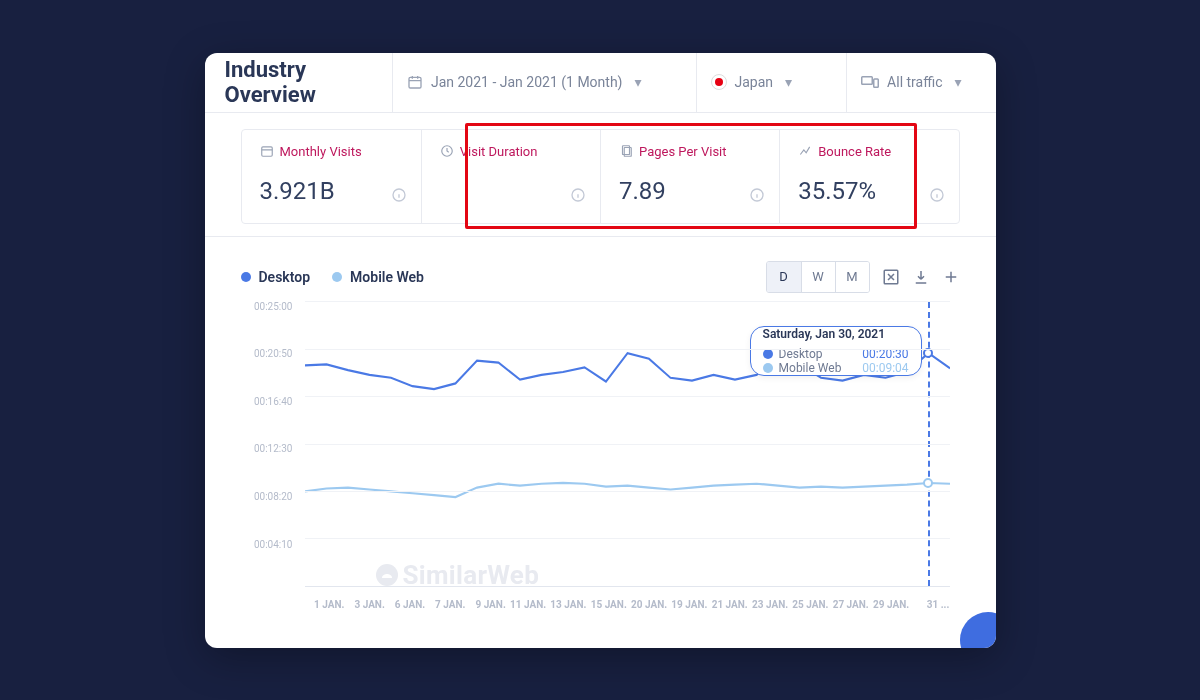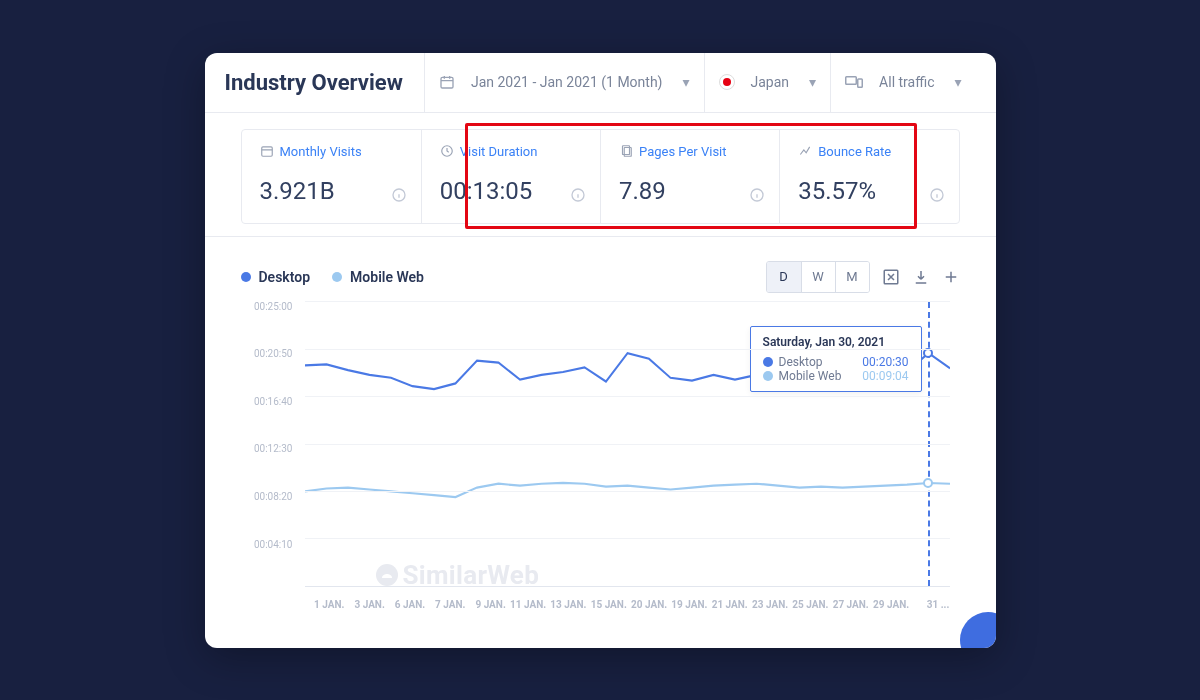--- a/index.html
+++ b/index.html
@@ -37,27 +37,28 @@
       flex: 1;
     }
     .filter-group {
       display: flex;
       align-items: center;
       gap: 0;
     }
     .filter {
       display: flex;
       align-items: center;
-      gap: 16px;
+      gap: 8px;
       padding: 0 14px;
       height: 60px;
       border-left: 1px solid #e8eaf0;
       font-size: 14px;
       color: #7a8499;
       cursor: pointer;
+      margin-left: 40px;
     }
     .filter .caret { margin-left: 4px; color: #9aa3b5; }
     .jp-flag {
       width: 16px; height: 16px; border-radius: 50%;
       background: #fff; border: 1px solid #ddd; position: relative;
       display: inline-block;
     }
     .jp-flag::after {
       content: ""; position: absolute; top: 50%; left: 50%;
       width: 8px; height: 8px; border-radius: 50%;
@@ -76,21 +77,21 @@
       border: 1px solid #e8eaf0;
       border-radius: 4px;
     }
     .kpi {
       padding: 14px 18px 18px 18px;
       position: relative;
     }
     .kpi + .kpi { border-left: 1px solid #e8eaf0; }
     .kpi-label {
       display: flex; align-items: center; gap: 6px;
-      color: #3b82f6; font-size: 13px; margin-bottom: 18px;
+      color: #be185d; font-size: 13px; margin-bottom: 18px;
     }
     .kpi-value {
       font-size: 24px; color: #324060; font-weight: 400;
     }
     .info-dot {
       position: absolute; right: 14px; bottom: 20px;
       width: 16px; height: 16px; color: #c3c9d6;
     }
     .highlight-box {
       position: absolute;
@@ -168,22 +169,22 @@
     .hover-pt {
       position: absolute; width: 10px; height: 10px; border-radius: 50%;
       border: 2px solid #4a79e5; background: #fff; transform: translate(-50%,-50%);
     }
     .hover-pt.mobile { border-color: #9cc9f0; }
 
     .tooltip {
       position: absolute;
       background: #fff;
       border: 1px solid #4a79e5;
-      border-radius: 2px;
-      padding: 8px 12px;
+      border-radius: 14px;
+      padding: 0 12px;
       font-size: 12px;
       color: #2a3757;
       width: 172px;
       box-shadow: 0 2px 6px rgba(0,0,0,.06);
     }
     .tooltip-date { font-weight: 600; margin-bottom: 6px; color: #2a3757; }
     .tooltip-row { display: flex; align-items: center; gap: 6px; color: #6f7a92; font-size: 12px; }
     .tooltip-row .val { color: #4a79e5; margin-left: auto; }
     .tooltip-row.mobile .dot { background: #9cc9f0; }
     .tooltip-row.mobile .val { color: #9cc9f0; }
@@ -259,21 +260,20 @@
       <div class="kpi">
         <div class="kpi-label">
           <span class="muted-icon">
             <svg width="14" height="14" viewBox="0 0 24 24" fill="none" stroke="currentColor" stroke-width="2">
                 <circle cx="12" cy="12" r="9"></circle>
                 <path d="M12 7v5l3 2"></path>
               </svg>
           </span>
           <span>Visit Duration</span>
         </div>
-        <div class="kpi-value">00:13:05</div>
         <span class="info-dot">
           <svg width="16" height="16" viewBox="0 0 24 24" fill="none" stroke="currentColor" stroke-width="2">
               <circle cx="12" cy="12" r="9"></circle>
               <path d="M12 8h0M12 11v5"></path>
             </svg>
         </span>
       </div>
 
       <div class="kpi">
         <div class="kpi-label">

